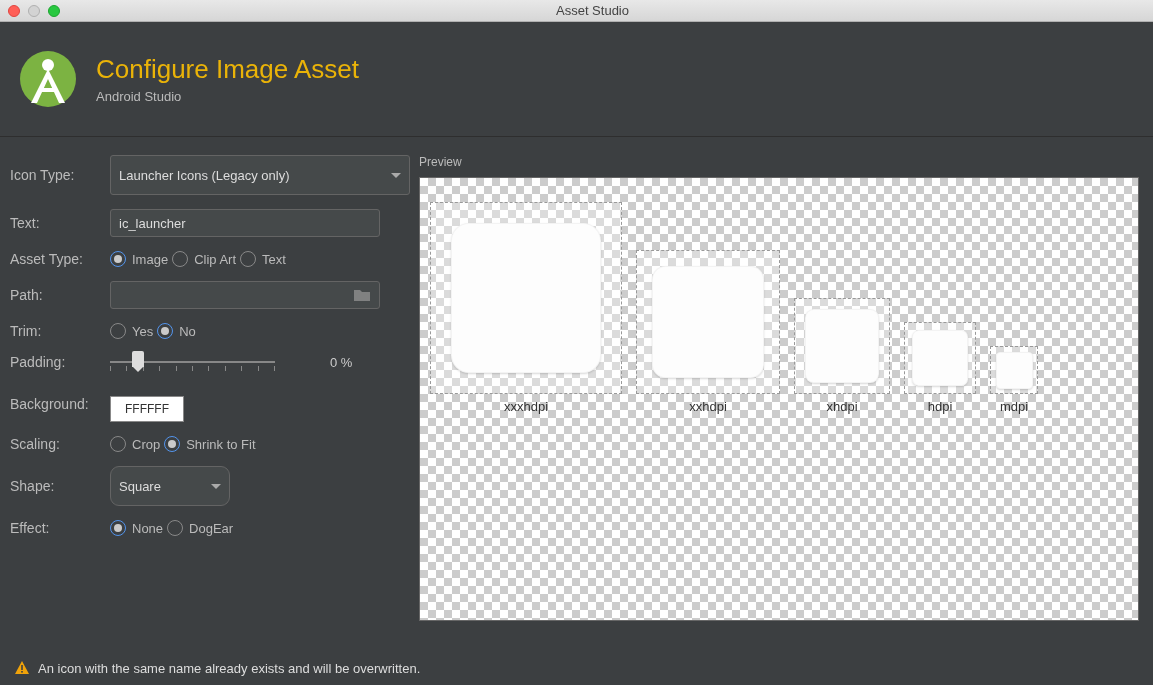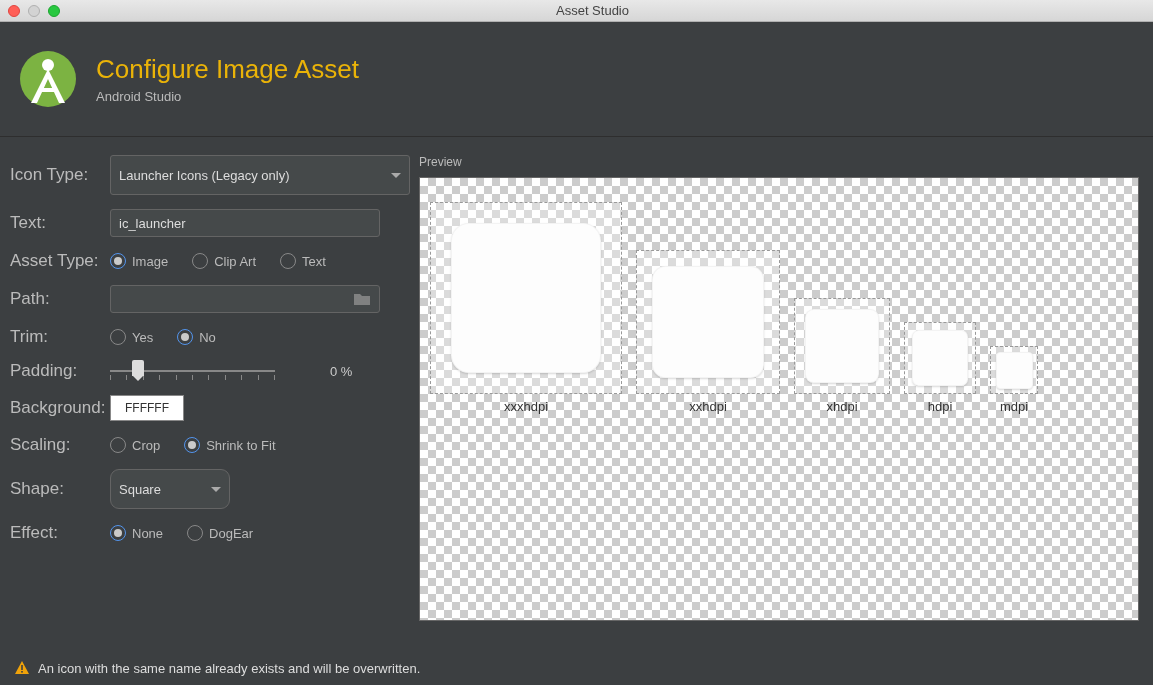--- a/index.html
+++ b/index.html
@@ -17,47 +17,47 @@
   
   .header { height: 115px; background: #3c3f41; display: flex; align-items: center; padding: 20px 18px; border-bottom: 1px solid #2e2e2e; }
   .logo { width: 60px; height: 60px; margin-right: 18px; }
   .header-text h1 { color: #eab308; font-size: 26px; font-weight: 500; }
   .header-text .sub { color: #bbbbbb; font-size: 13px; margin-top: 4px; }
 
   
   .main { display: flex; padding: 18px 14px 0 10px; }
   .form { width: 405px; }
   .row { display: flex; align-items: center; margin-bottom: 14px; }
-  .row .lbl { width: 100px; color: #bbbbbb; font-size: 17px; }
+  .row .lbl { width: 100px; color: #bbbbbb; font-size: 14px; }
 
   .dropdown { flex: 0 0 300px; height: 40px; background: #45494a; border: 1px solid #646464; border-radius: 3px; display: flex; align-items: center; justify-content: space-between; padding: 0 8px; color: #ddd; font-size: 13px; }
   .dropdown.small { flex: 0 0 120px; border-radius: 9px; }
   .chev { width: 0; height: 0; border-left: 5px solid transparent; border-right: 5px solid transparent; border-top: 5px solid #aaa; }
 
   .textbox { flex: 0 0 270px; height: 28px; background: #45494a; border: 1px solid #646464; border-radius: 3px; padding: 0 8px; color: #ddd; font-size: 13px; display: flex; align-items: center; }
   .textbox.path { flex: 0 0 270px; justify-content: flex-end; background: #45494a; }
   .browse-icon { opacity: 0.7; }
 
-  .radios { display: flex; gap: 24px; align-items: center; }
+  .radios { display: flex; gap: 4px; align-items: center; }
   .radio { display: flex; align-items: center; gap: 6px; cursor: pointer; }
   .radio .circle { width: 16px; height: 16px; border-radius: 50%; border: 1.5px solid #888; display: flex; align-items: center; justify-content: center; }
   .radio.selected .circle { border-color: #5394ec; }
   .radio.selected .circle::after { content: ''; width: 8px; height: 8px; border-radius: 50%; background: #cacaca; }
   .radio.selected.blue .circle::after { background: #cacaca; }
 
   .slider-wrap { flex: 0 0 180px; display: flex; align-items: center; }
   .slider { width: 165px; height: 18px; position: relative; }
   .slider-track { position: absolute; top: 8px; left: 0; right: 0; height: 2px; background: #888; }
   .slider-ticks { position: absolute; bottom: 0; left: 0; right: 0; display: flex; justify-content: space-between; }
   .slider-ticks span { width: 1px; height: 5px; background: #888; }
   .slider-thumb { position: absolute; top: -2px; left: 22px; width: 12px; height: 16px; background: #ddd; border-radius: 2px 2px 0 0; }
   .slider-thumb::after { content: ''; position: absolute; bottom: -5px; left: 0; width: 0; height: 0; border-left: 6px solid transparent; border-right: 6px solid transparent; border-top: 6px solid #ddd; }
   .slider-value { margin-left: 40px; color: #ccc; }
 
-  .color-swatch { width: 74px; height: 26px; background: #FFFFFF; color: #333; display: flex; align-items: center; justify-content: center; font-size: 12px; border: 1px solid #888; }
+  .color-swatch { width: 74px; height: 26px; background: #FFFFFF; color: #333; display: flex; align-items: center; justify-content: center; font-size: 12px; border: 1px solid #888; margin-top: 11px; }
 
   
   .preview-col { flex: 1; margin-left: 4px; }
   .preview-label { color: #bbbbbb; font-size: 12px; margin-bottom: 8px; }
   .checkerboard {
     width: 720px; height: 444px; border: 1px solid #666;
     background-image:
       linear-gradient(45deg,#ccc 25%,transparent 25%),
       linear-gradient(-45deg,#ccc 25%,transparent 25%),
       linear-gradient(45deg,transparent 75%,#ccc 75%),

